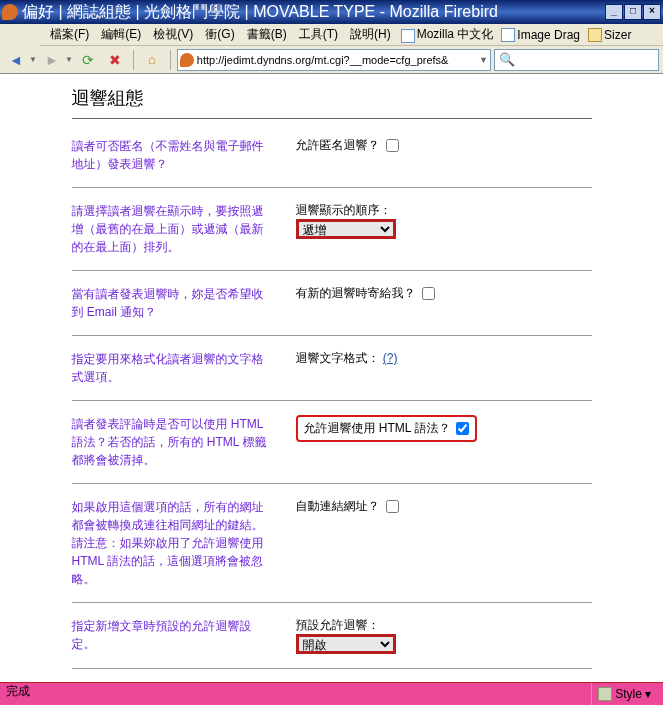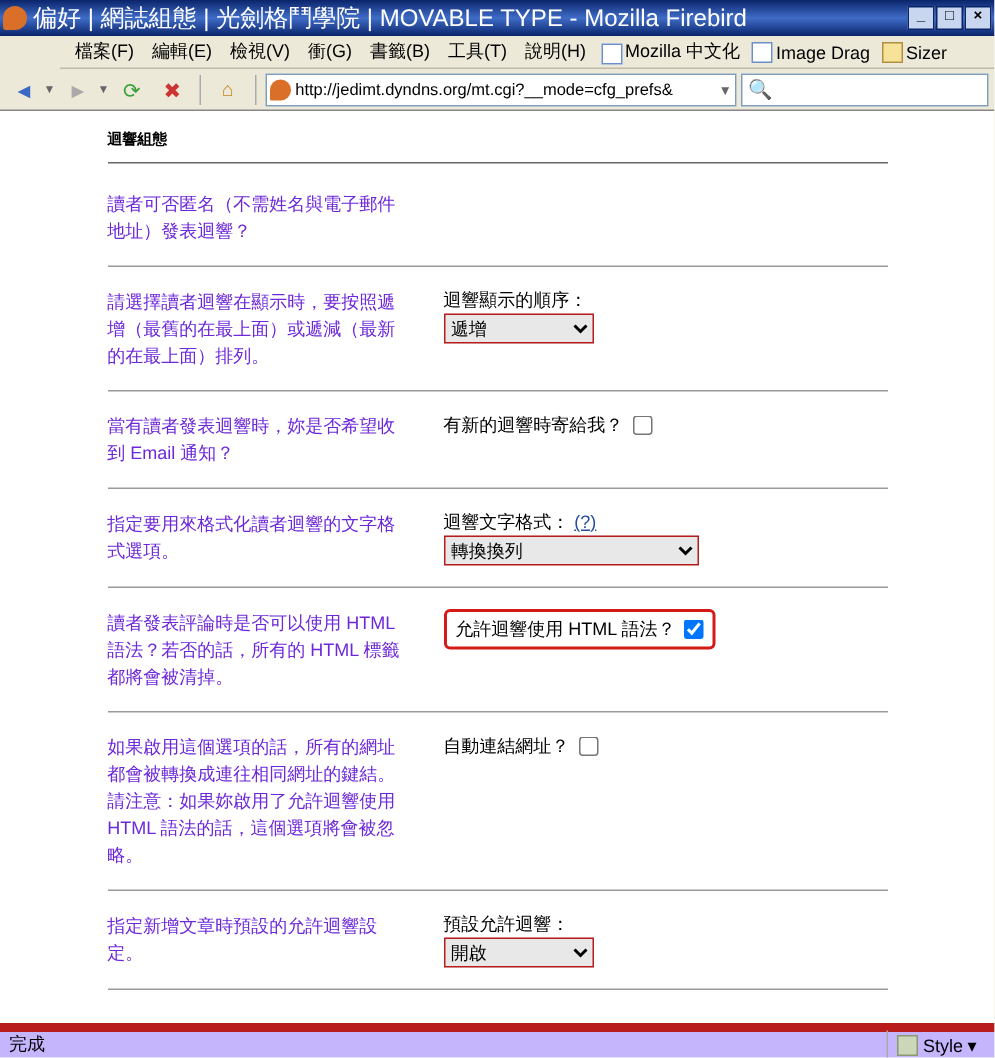--- a/index.html
+++ b/index.html
@@ -29,35 +29,35 @@
 .sep { width: 1px; height: 20px; background: #aaa; margin: 0 3px; }
 .urlbox { flex: 1; height: 22px; background: #fff; border: 1px solid #7f9db9; display: flex; align-items: center; padding: 0 2px; gap: 3px; }
 .urlbox .pageicon { width: 14px; height: 14px; background: #d96f28; border-radius: 7px 7px 7px 1px; }
 .urlbox input { flex: 1; border: none; outline: none; font-size: 11px; }
 .urlbox .dd { font-size: 9px; color: #666; }
 .searchbox { width: 165px; height: 22px; background: #fff; border: 1px solid #7f9db9; display: flex; align-items: center; padding: 0 4px; gap: 4px; }
 .searchbox .mag { color: #7a95c0; font-size: 13px; }
 
 .content { height: 608px; background: #fff; overflow-y: auto; overflow-x: hidden; display: flex; justify-content: center; padding: 8px 0 40px 0; }
 .inner { width: 520px; }
-.section-title { font-weight: bold; font-size: 10px; padding: 4px 0; }
+.section-title { font-weight: normal; font-size: 18px; padding: 4px 0; }
 .divider { border: none; border-top: 1px solid #666; margin: 4px 0 14px 0; }
 .divider2 { border: none; border-top: 1px solid #999; margin: 10px 0; }
 
 .row { display: flex; gap: 24px; padding: 4px 8px 4px 0; }
 .left { width: 200px; font-size: 12px; line-height: 1.5; color: #6d28d9; }
 .right { flex: 1; font-size: 12px; }
 .right label { display: inline-flex; align-items: center; gap: 6px; }
-.right select { width: 100px; height: 20px; font-size: 12px; background:#e8e8e8; border:1px solid #b91c1c; }
+.right select { width: 100px; height: 20px; font-size: 12px; background:#e8e8e8; border:3px solid #b91c1c; }
 .right .wide { width: 170px; }
 .right a.help { color: #264f9b; text-decoration: underline; font-size: 12px; }
 
 .highlight { border: 2px solid #d61a1a; border-radius: 4px; padding: 3px 6px; display: inline-flex; align-items: center; gap: 6px; }
 
-.statusbar { height: 23px; background: #c4b5fd; border-top: 6px solid #b91c1c; display: flex; align-items: center; padding: 0 6px; font-size: 12px; }
+.statusbar { height: 23px; background: #ec4899; border-top: 1px solid #b91c1c; display: flex; padding: 0 6px; font-size: 12px; }
 .statusbar .status { flex: 1; }
 .statusbar .style { display: flex; align-items: center; gap: 3px; border-left: 1px solid #aaa; padding: 3px 6px; }
 .statusbar .sicon { width: 14px; height: 14px; background: #ccd6b8; border: 1px solid #8a9a70; }
 </style>
 </head>
 <body>
 
 <div class="titlebar">
   <span class="icon"></span>
   <span class="title">偏好 | 網誌組態 | 光劍格鬥學院 | MOVABLE TYPE - Mozilla Firebird</span>
@@ -120,20 +120,24 @@
   </div>
 </div>
 
 <div class="content">
   <div class="inner">
     <div class="section-title">迴響組態</div>
     <hr class="divider">
 
     <div class="row">
       <div class="left">讀者可否匿名（不需姓名與電子郵件地址）發表迴響？</div>
+      <div class="right"><label>
+            <span>允許匿名迴響？</span> 
+            <input type="checkbox" style="">
+          </label></div>
     </div>
     <hr class="divider2">
 
     <div class="row">
       <div class="left">請選擇讀者迴響在顯示時，要按照遞增（最舊的在最上面）或遞減（最新的在最上面）排列。</div>
       <div class="right">
         <div>迴響顯示的順序：</div>
         <select><option>遞增</option></select>
       </div>
     </div>
@@ -145,21 +149,20 @@
             <span>有新的迴響時寄給我？</span> 
             <input type="checkbox" style="">
           </label></div>
     </div>
     <hr class="divider2">
 
     <div class="row">
       <div class="left">指定要用來格式化讀者迴響的文字格式選項。</div>
       <div class="right">
         <span>迴響文字格式：</span> <a href="#" class="help">(?)</a><br>
-        <select class="wide"><option>轉換換列</option></select>
       </div>
     </div>
     <hr class="divider2">
 
     <div class="row">
       <div class="left">讀者發表評論時是否可以使用 HTML 語法？若否的話，所有的 HTML 標籤都將會被清掉。</div>
       <div class="right">
         <span class="highlight">
           <span>允許迴響使用 HTML 語法？</span>
           <input type="checkbox" checked="" style="">

